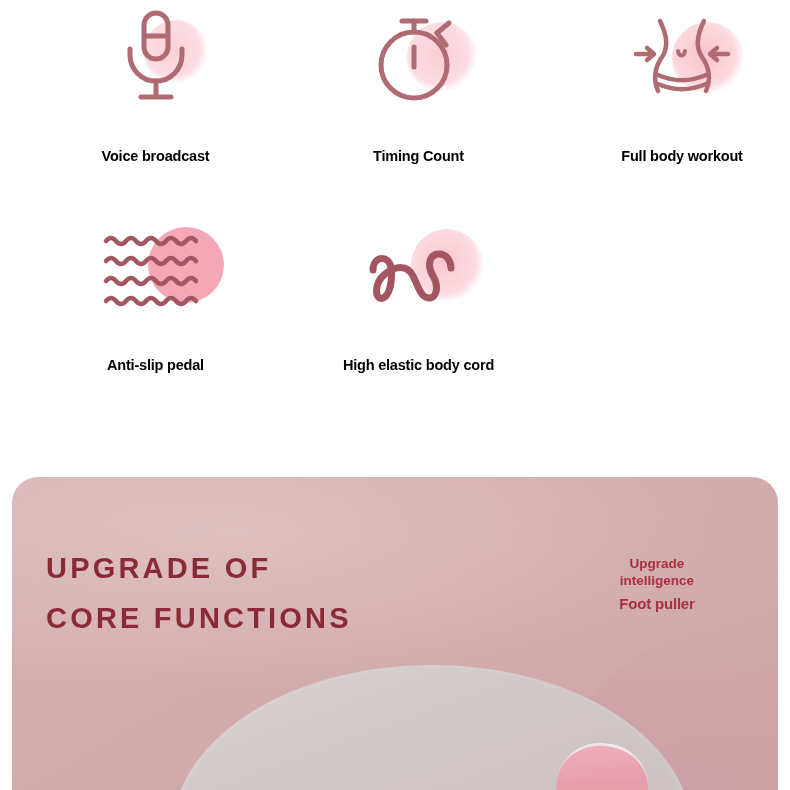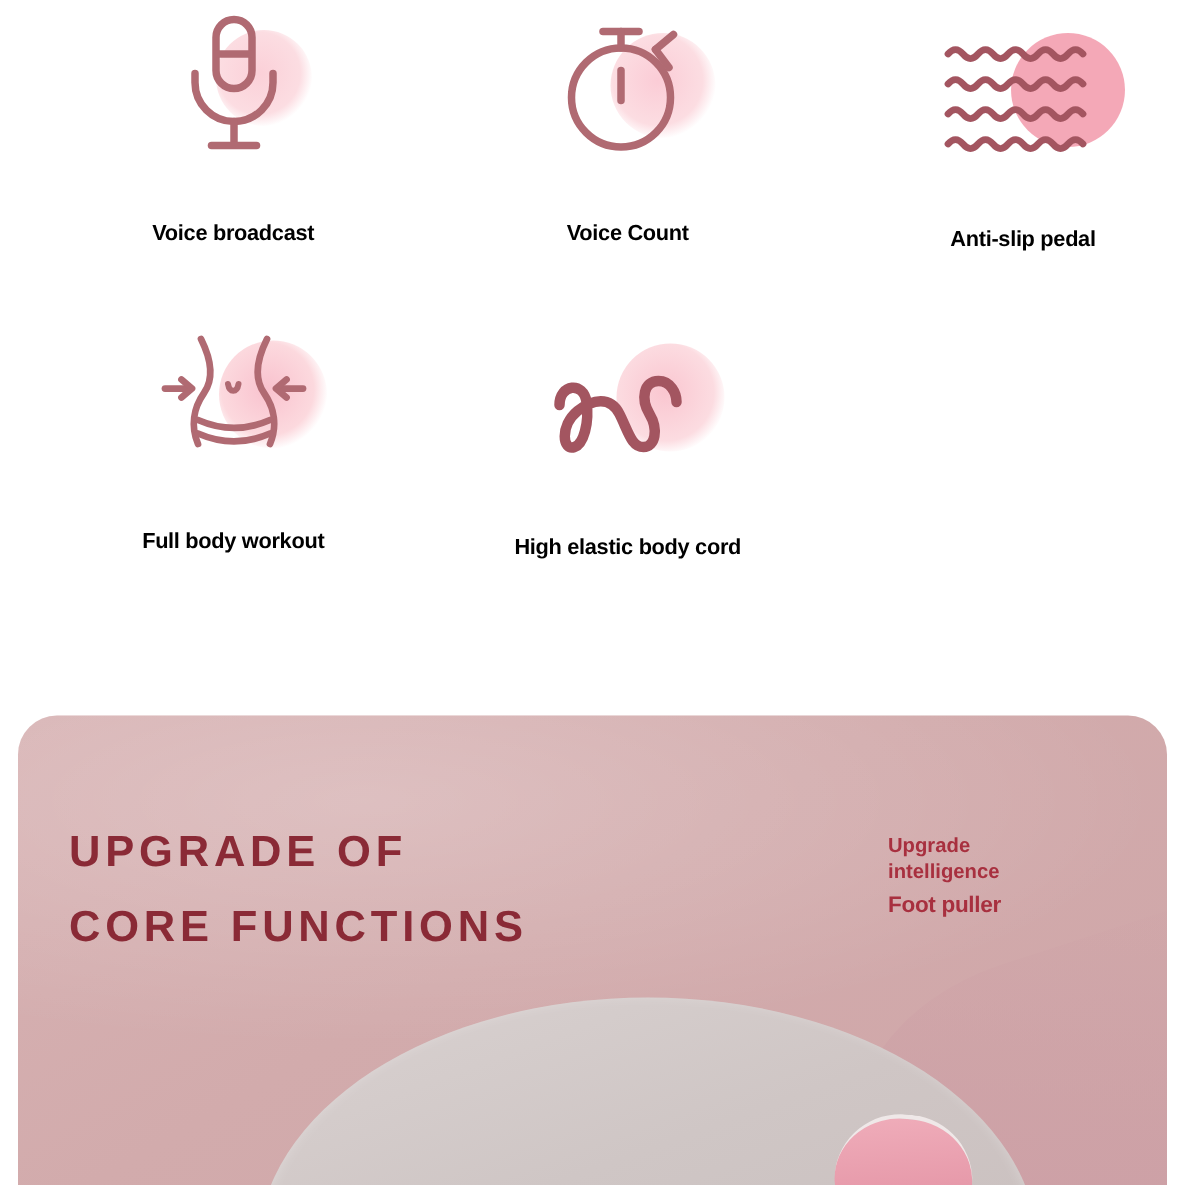--- a/index.html
+++ b/index.html
@@ -101,21 +101,21 @@
     line-height: 50px;
     letter-spacing: 3.2px;
   }
   .banner-title .line2 { display: block; }
 
   .side-note {
     position: absolute;
     right: 56px;
     top: 78px;
     width: 130px;
-    text-align: left;
+    text-align: center;
     color: #a8303f;
   }
   .side-note .sn-small {
     font-size: 13.5px;
     font-weight: bold;
     line-height: 17px;
   }
   .side-note .sn-big {
     margin-top: 6px;
     font-size: 15px;
@@ -197,54 +197,54 @@
       <div class="blob" style="width:70px;height:70px;left:48px;top:20px;background:radial-gradient(circle at 45% 45%, #fbccd6 0%, #fcdde2 55%, rgba(252,230,234,0) 72%);"></div>
       <svg class="icon-svg" width="90" height="100" viewBox="0 0 90 100" fill="none">
         <circle cx="40" cy="58" r="33" stroke="#b06a72" stroke-width="5"></circle>
         <line x1="28" y1="14" x2="52" y2="14" stroke="#b06a72" stroke-width="5" stroke-linecap="round"></line>
         <line x1="40" y1="14" x2="40" y2="25" stroke="#b06a72" stroke-width="5" stroke-linecap="round"></line>
         <line x1="40" y1="40" x2="40" y2="60" stroke="#b06a72" stroke-width="5" stroke-linecap="round"></line>
         <path d="M63 26 l12 -10" stroke="#b06a72" stroke-width="5" stroke-linecap="round"></path>
         <path d="M63 26 l9 12" stroke="#b06a72" stroke-width="5" stroke-linecap="round"></path>
       </svg>
     </div>
-    <div class="feature-label">Voice Count</div>
-  </div>
-
-  <div class="feature f4">
-    <div class="icon-wrap">
-      <div class="blob" style="width:76px;height:76px;left:52px;top:10px;background:radial-gradient(circle at 50% 50%, #f4a8b7 0%, #f4a8b7 70%, rgba(244,168,183,0) 78%);"></div>
-      <svg class="icon-svg" width="108" height="86" viewBox="0 0 108 86" fill="none">
-        <path d="M4 12 q5 -6 10 0 t10 0 t10 0 t10 0 t10 0 t10 0 t10 0 t10 0 t10 0" stroke="#a35560" stroke-width="4.5" fill="none" stroke-linecap="round"></path>
-        <path d="M4 32 q5 -6 10 0 t10 0 t10 0 t10 0 t10 0 t10 0 t10 0 t10 0 t10 0" stroke="#a35560" stroke-width="4.5" fill="none" stroke-linecap="round"></path>
-        <path d="M4 52 q5 -6 10 0 t10 0 t10 0 t10 0 t10 0 t10 0 t10 0 t10 0 t10 0" stroke="#a35560" stroke-width="4.5" fill="none" stroke-linecap="round"></path>
-        <path d="M4 72 q5 -6 10 0 t10 0 t10 0 t10 0 t10 0 t10 0 t10 0 t10 0 t10 0" stroke="#a35560" stroke-width="4.5" fill="none" stroke-linecap="round"></path>
-      </svg>
-    </div>
-    <div class="feature-label">Anti-slip pedal</div>
+    <div class="feature-label">Timing Count</div>
   </div>
 
   <div class="feature f3">
     <div class="icon-wrap">
       <div class="blob" style="width:72px;height:72px;left:50px;top:20px;background:radial-gradient(circle at 45% 45%, #f9c2ce 0%, #fcd9de 55%, rgba(252,230,234,0) 72%);"></div>
       <svg class="icon-svg" width="104" height="100" viewBox="0 0 104 100" fill="none">
         <path d="M30 14 c7 14 9 26 2 36 c-7 10 -9 22 -4 34" stroke="#b06a72" stroke-width="4.5" stroke-linecap="round" fill="none"></path>
         <path d="M74 14 c-7 14 -9 26 -2 36 c7 10 9 22 4 34" stroke="#b06a72" stroke-width="4.5" stroke-linecap="round" fill="none"></path>
         <path d="M28 68 c16 7 32 7 48 0" stroke="#b06a72" stroke-width="4.5" stroke-linecap="round" fill="none"></path>
         <path d="M28 77 c16 7 32 7 48 0" stroke="#b06a72" stroke-width="4.5" stroke-linecap="round" fill="none"></path>
         <path d="M48 44 c1 6 6 6 7 0" stroke="#b06a72" stroke-width="4" stroke-linecap="round" fill="none"></path>
         <line x1="6" y1="47" x2="23" y2="47" stroke="#b06a72" stroke-width="4.5" stroke-linecap="round"></line>
         <path d="M17 41 l7 6 l-7 6" stroke="#b06a72" stroke-width="4.5" stroke-linecap="round" stroke-linejoin="round" fill="none"></path>
         <line x1="98" y1="47" x2="81" y2="47" stroke="#b06a72" stroke-width="4.5" stroke-linecap="round"></line>
         <path d="M87 41 l-7 6 l7 6" stroke="#b06a72" stroke-width="4.5" stroke-linecap="round" stroke-linejoin="round" fill="none"></path>
       </svg>
     </div>
     <div class="feature-label">Full body workout</div>
   </div>
 
+  <div class="feature f4">
+    <div class="icon-wrap">
+      <div class="blob" style="width:76px;height:76px;left:52px;top:10px;background:radial-gradient(circle at 50% 50%, #f4a8b7 0%, #f4a8b7 70%, rgba(244,168,183,0) 78%);"></div>
+      <svg class="icon-svg" width="108" height="86" viewBox="0 0 108 86" fill="none">
+        <path d="M4 12 q5 -6 10 0 t10 0 t10 0 t10 0 t10 0 t10 0 t10 0 t10 0 t10 0" stroke="#a35560" stroke-width="4.5" fill="none" stroke-linecap="round"></path>
+        <path d="M4 32 q5 -6 10 0 t10 0 t10 0 t10 0 t10 0 t10 0 t10 0 t10 0 t10 0" stroke="#a35560" stroke-width="4.5" fill="none" stroke-linecap="round"></path>
+        <path d="M4 52 q5 -6 10 0 t10 0 t10 0 t10 0 t10 0 t10 0 t10 0 t10 0 t10 0" stroke="#a35560" stroke-width="4.5" fill="none" stroke-linecap="round"></path>
+        <path d="M4 72 q5 -6 10 0 t10 0 t10 0 t10 0 t10 0 t10 0 t10 0 t10 0 t10 0" stroke="#a35560" stroke-width="4.5" fill="none" stroke-linecap="round"></path>
+      </svg>
+    </div>
+    <div class="feature-label">Anti-slip pedal</div>
+  </div>
+
   <div class="feature f5">
     <div class="icon-wrap">
       <div class="blob" style="width:72px;height:72px;left:52px;top:12px;background:radial-gradient(circle at 45% 45%, #fac6d0 0%, #fcdce1 58%, rgba(252,230,234,0) 74%);"></div>
       <svg class="icon-svg" width="108" height="80" viewBox="0 0 108 80" fill="none">
         <path d="M8 38 c0 -14 16 -16 18 -2 c2 14 -2 28 -8 30 c-8 3 -10 -14 2 -24 c10 -8 22 -10 28 2 c6 12 8 22 16 22 c8 0 10 -12 4 -22 c-6 -10 -4 -22 6 -22 c8 0 12 8 12 14" stroke="#a35560" stroke-width="7" stroke-linecap="round" fill="none"></path>
       </svg>
     </div>
     <div class="feature-label">High elastic body cord</div>
   </div>
 

